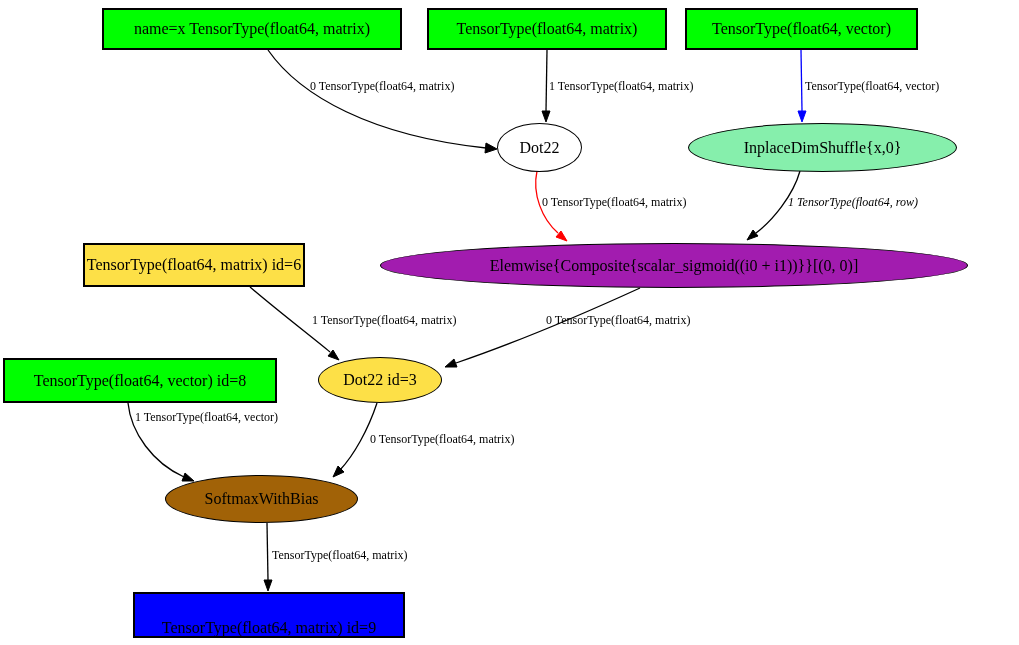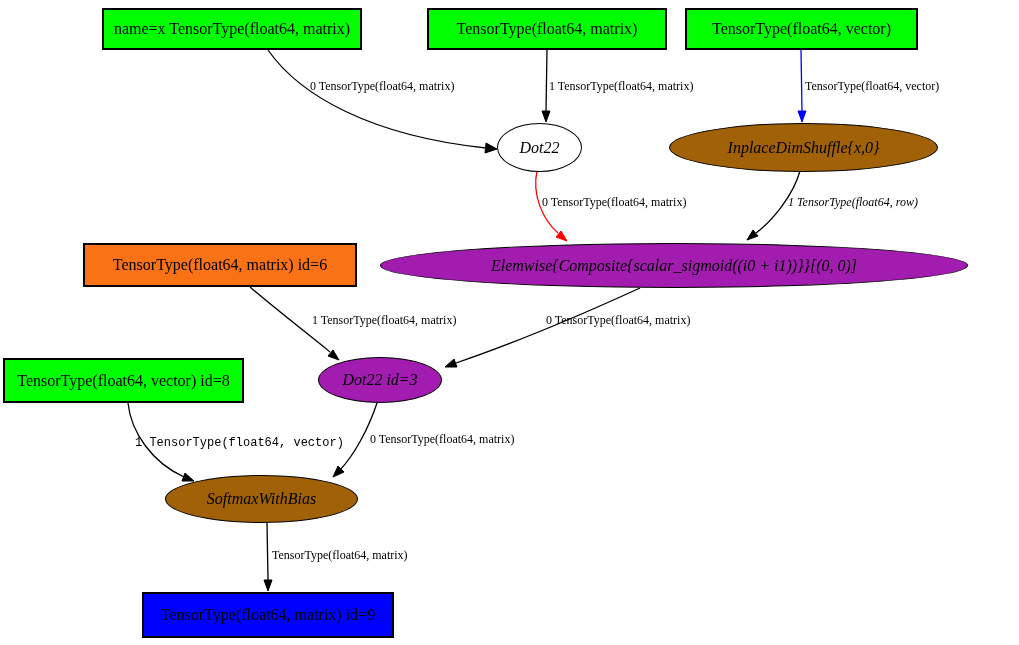--- a/index.html
+++ b/index.html
@@ -22,21 +22,21 @@
     display: flex;
     align-items: center;
     justify-content: center;
     font-size: 16px;
     line-height: 1;
     white-space: nowrap;
     box-sizing: border-box;
     border: 1px solid #000000;
   }
   .gv-box { border-width: 2px; }
-  .gv-ellipse { border-radius: 50%; background: #ffffff; font-style: italic; }
+  .gv-ellipse { border-radius: 50%; background: #ffffff; }
   .edge-label {
     position: absolute;
     font-size: 12px;
     line-height: 1;
     white-space: nowrap;
   }
   path.edge { fill: none; stroke-width: 1.3px; }
 </style>
 </head>
 <body>
@@ -69,68 +69,68 @@
     <path class="edge" d="M 128 403 C 131 433 153 463 184 477" style="stroke: rgb(0, 0, 0);"></path>
     <polygon points="194,481 182,481 185,473" style="fill: rgb(0, 0, 0); stroke: rgb(0, 0, 0);"></polygon>
 
     <path class="edge" d="M 377 403 C 368 430 354 455 340 470" style="stroke: rgb(0, 0, 0);"></path>
     <polygon points="333,477 344,472 338,466" style="fill: rgb(0, 0, 0); stroke: rgb(0, 0, 0);"></polygon>
 
     <path class="edge" d="M 267 523 L 268 580" style="stroke: rgb(0, 0, 0);"></path>
     <polygon points="268,591 264,580 272,580" style="fill: rgb(0, 0, 0); stroke: rgb(0, 0, 0);"></polygon>
   </svg>
 
-  <div class="gv-node gv-box" style="left: 102px; top: 8px; width: 260px; height: 42px; background-color: rgb(0, 255, 0); border-color: rgb(0, 0, 0);">
+  <div class="gv-node gv-box" style="left: 102px; top: 8px; width: 300px; height: 42px; background-color: rgb(0, 255, 0); border-color: rgb(0, 0, 0);">
     <span>name=x TensorType(float64, matrix)</span>
   </div>
 
   <div class="gv-node gv-box" style="left: 427px; top: 8px; width: 240px; height: 42px; background-color: rgb(0, 255, 0); border-color: rgb(0, 0, 0);">
     <span>TensorType(float64, matrix)</span>
   </div>
 
   <div class="gv-node gv-box" style="left: 685px; top: 8px; width: 233px; height: 42px; background-color: rgb(0, 255, 0); border-color: rgb(0, 0, 0);">
     <span>TensorType(float64, vector)</span>
   </div>
 
   <div class="gv-node gv-ellipse" style="left: 497px; top: 123px; width: 85px; height: 49px; background-color: rgb(255, 255, 255); border-color: rgb(0, 0, 0);">
     <span>Dot22</span>
   </div>
 
-  <div class="gv-node gv-ellipse" style="left: 669px; top: 123px; width: 269px; height: 49px; background-color: #a16207; border-color: rgb(0, 0, 0);">
+  <div class="gv-node gv-ellipse" style="left: 688px; top: 123px; width: 269px; height: 49px; background-color: #86efac; border-color: rgb(0, 0, 0);">
     <span>InplaceDimShuffle{x,0}</span>
   </div>
 
   <div class="gv-node gv-ellipse" style="left: 380px; top: 243px; width: 588px; height: 45px; background-color: #a21caf; border-color: rgb(0, 0, 0);">
     <span>Elemwise{Composite{scalar_sigmoid((i0 + i1))}}[(0, 0)]</span>
   </div>
 
-  <div class="gv-node gv-box" style="left: 83px; top: 243px; width: 274px; height: 44px; background-color: #f97316; border-color: rgb(0, 0, 0);">
+  <div class="gv-node gv-box" style="left: 83px; top: 243px; width: 222px; height: 44px; background-color: #fde047; border-color: rgb(0, 0, 0);">
     <span>TensorType(float64, matrix) id=6</span>
   </div>
 
-  <div class="gv-node gv-ellipse" style="left: 318px; top: 357px; width: 124px; height: 46px; background-color: #a21caf; border-color: rgb(0, 0, 0);">
+  <div class="gv-node gv-ellipse" style="left: 318px; top: 357px; width: 124px; height: 46px; background-color: #fde047; border-color: rgb(0, 0, 0);">
     <span>Dot22 id=3</span>
   </div>
 
-  <div class="gv-node gv-box" style="left: 3px; top: 358px; width: 241px; height: 45px; background-color: rgb(0, 255, 0); border-color: rgb(0, 0, 0);">
+  <div class="gv-node gv-box" style="left: 3px; top: 358px; width: 274px; height: 45px; background-color: rgb(0, 255, 0); border-color: rgb(0, 0, 0);">
     <span>TensorType(float64, vector) id=8</span>
   </div>
 
   <div class="gv-node gv-ellipse" style="left: 165px; top: 475px; width: 193px; height: 48px; background-color: #a16207; border-color: rgb(0, 0, 0);">
     <span>SoftmaxWithBias</span>
   </div>
 
-  <div class="gv-node gv-box" style="left: 142px; top: 592px; width: 252px; height: 46px; background-color: rgb(0, 0, 255); border-color: rgb(0, 0, 0);">
+  <div class="gv-node gv-box" style="left: 133px; top: 592px; width: 272px; height: 46px; background-color: rgb(0, 0, 255); border-color: rgb(0, 0, 0); align-items: flex-end;">
     <span>TensorType(float64, matrix) id=9</span>
   </div>
 
   <span class="edge-label" style="left:310px; top:80px;">0 TensorType(float64, matrix)</span>
   <span class="edge-label" style="left:549px; top:80px;">1 TensorType(float64, matrix)</span>
   <span class="edge-label" style="left:805px; top:80px;">TensorType(float64, vector)</span>
   <span class="edge-label" style="left:542px; top:196px;">0 TensorType(float64, matrix)</span>
   <span class="edge-label" style="left:788px; top:196px;font-style:italic;">1 TensorType(float64, row)</span>
   <span class="edge-label" style="left:312px; top:314px;">1 TensorType(float64, matrix)</span>
   <span class="edge-label" style="left:546px; top:314px;">0 TensorType(float64, matrix)</span>
-  <span class="edge-label" style="left:135px; top:437px;font-family:Liberation Mono, monospace;">1 TensorType(float64, vector)</span>
+  <span class="edge-label" style="left:135px; top:411px;">1 TensorType(float64, vector)</span>
   <span class="edge-label" style="left:370px; top:433px;">0 TensorType(float64, matrix)</span>
   <span class="edge-label" style="left:272px; top:549px;">TensorType(float64, matrix)</span>
 
 </div>
 
 </body></html>

